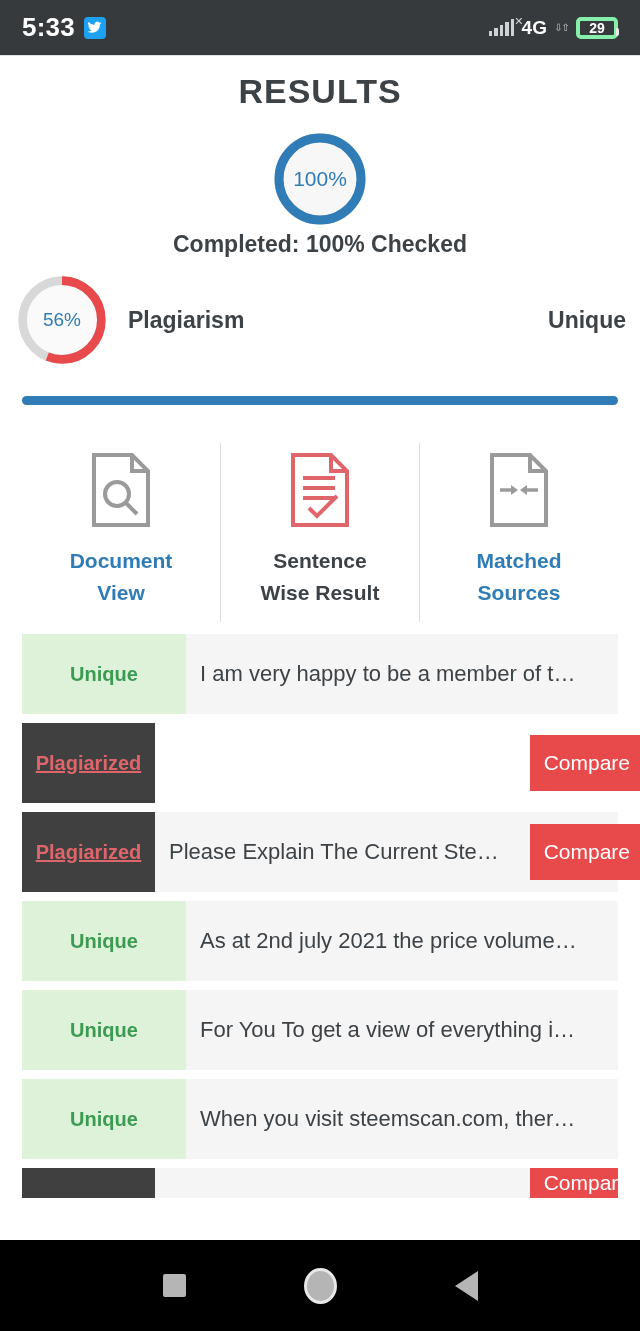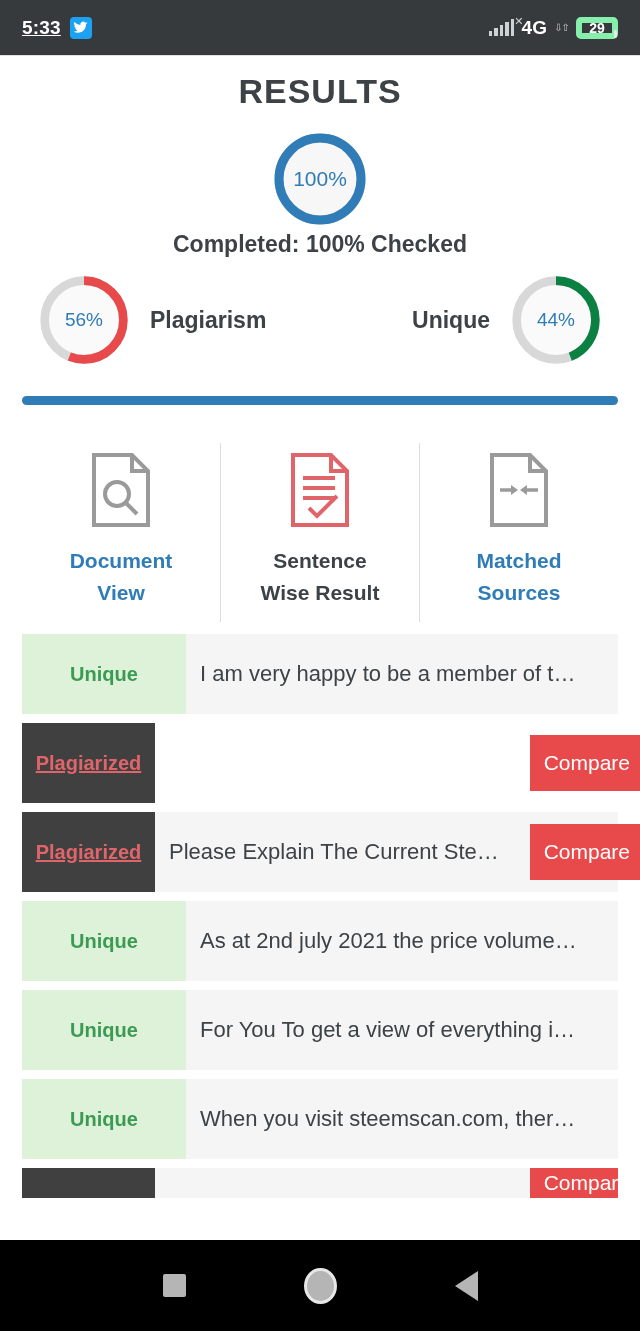--- a/index.html
+++ b/index.html
@@ -14,39 +14,39 @@
   
   .statusbar {
     height:55px; width:100%;
     background:#373a3c;
     display:flex; align-items:center;
     justify-content:space-between;
     padding:0 22px;
     color:#ffffff;
   }
   .sb-left { display:flex; align-items:center; gap:9px; }
-  .sb-time { font-size:19px; font-weight:bold; letter-spacing:.2px;text-decoration:underline; }
+  .sb-time { font-size:26px; font-weight:bold; letter-spacing:.2px; }
   .tw-badge {
     width:22px; height:22px; border-radius:4px; background:#1da1f2;
     display:flex; align-items:center; justify-content:center;
   }
   .tw-badge svg { width:15px; height:15px; display:block; }
   .sb-right { display:flex; align-items:center; gap:7px; }
   .signal { display:flex; align-items:flex-end; gap:2px; height:17px; position:relative; }
   .signal i { width:3.5px; background:#cfd2d4; display:block; }
   .signal i:nth-child(1){height:5px;}
   .signal i:nth-child(2){height:8px;}
   .signal i:nth-child(3){height:11px;}
   .signal i:nth-child(4){height:14px;}
   .signal i:nth-child(5){height:17px;}
   .sig-x { position:absolute; top:-3px; right:-9px; font-size:11px; color:#cfd2d4; line-height:1; }
   .net-label { font-size:19px; font-weight:bold; letter-spacing:.2px; }
   .net-arrows { font-size:10px; color:#c2c5c7; line-height:1; letter-spacing:-1px; }
   .battery {
-    border:6px solid #86efac; border-radius:5px;
+    border:4px solid #86efac; border-radius:5px;
     width:42px; height:22px; display:flex; align-items:center; justify-content:center;
     position:relative;
   }
   .battery:after {
     content:""; position:absolute; right:-5px; top:7px;
     width:3px; height:8px; background:#e8eaeb; border-radius:0 2px 2px 0;
   }
   .batt-num { font-size:14px; font-weight:bold; color:#ffffff; }
 
   
@@ -70,21 +70,21 @@
   }
   .donut.small .label { font-size:19px; }
 
   .completed-text {
     text-align:center; font-size:23px; font-weight:bold;
     color:#3d4246; margin-top:2px;
   }
 
   .stats-row {
     display:flex; align-items:center; justify-content:space-between;
-    margin-top:14px; padding:0 36px;gap:24px;
+    margin-top:14px; padding:0 14px;gap:24px;
   }
   .stat { display:flex; align-items:center; gap:18px; }
   .stat-label { font-size:23px; font-weight:bold; color:#3d4246; }
 
   .progress-bar {
     height:9px; border-radius:6px; background:#2f7cb6;
     margin:28px 22px 0 22px;
   }
 
   
@@ -206,27 +206,20 @@
           <circle cx="50" cy="50" r="41" fill="#fafafa" stroke="#d8d8d8" stroke-width="9"></circle>
           <circle id="ring-plag" cx="50" cy="50" r="41" fill="none" stroke="#e8494a" stroke-width="9" stroke-dasharray="144.2619346528433 113.3486629415197" stroke-dashoffset="0"></circle>
         </svg>
         <div class="label">56%</div>
       </div>
       <div class="stat-label">Plagiarism</div>
     </div>
 
     <div class="stat">
       <div class="stat-label">Unique</div>
-      <div class="donut small">
-        <svg width="96" height="96" viewBox="0 0 100 100">
-          <circle cx="50" cy="50" r="41" fill="#fafafa" stroke="#d8d8d8" stroke-width="9"></circle>
-          <circle id="ring-uniq" cx="50" cy="50" r="41" fill="none" stroke="#0b8043" stroke-width="9" stroke-dasharray="113.34866294151972 144.2619346528433" stroke-dashoffset="0"></circle>
-        </svg>
-        <div class="label">44%</div>
-      </div>
     </div>
   </div>
 
   <div class="progress-bar"></div>
 
   <div class="tabs">
 
     <div class="tab">
       <div class="tab-icon">
         <svg width="62" height="76" viewBox="0 0 62 76">

